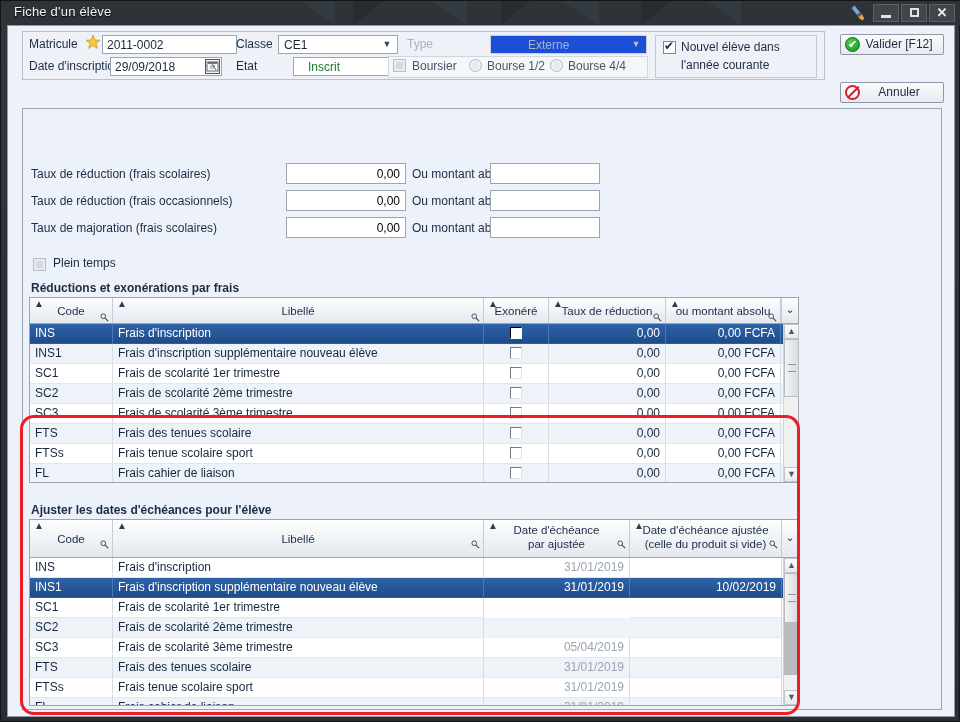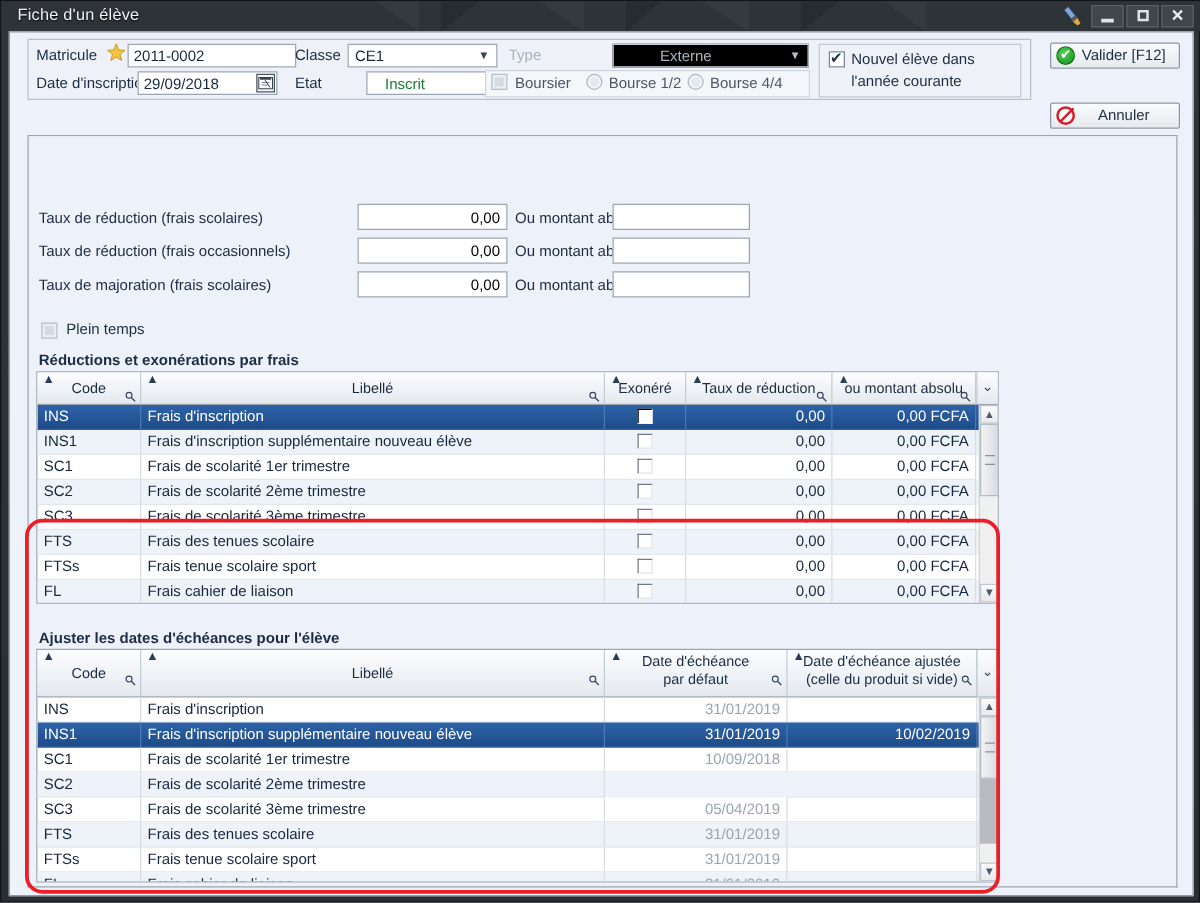--- a/index.html
+++ b/index.html
@@ -75,21 +75,21 @@
   .combo {
     position: absolute; background: #fff; border: 1px solid #9aa5b1; height: 19px;
   }
   .combo .cval {
     position:absolute; left:5px; top:1px; font-size:12px; line-height:17px;
   }
   .combo .carrow {
     position: absolute; right: 2px; top: 1px; width: 16px; height: 15px;
     text-align: center; line-height: 15px; font-size: 9px; color:#33445c;
   }
-  .combo.disabled { background:#000000; border-color:#c9d0d8; }
+  .combo.disabled { background:#1d4ed8; border-color:#c9d0d8; }
   .combo.disabled .cval { color: #aab3bd; }
   .combo.disabled .carrow { color: #b2bbc4; }
 
   .cbox {
     position: absolute; width: 13px; height: 13px;
     background: #fff; border: 1px solid #7b8894;
   }
   .cbox.dis { background: #e9edf2; border-color: #b6bfc8; }
   .cbox.dis::after { content:""; position:absolute; left:2px; top:2px; right:2px; bottom:2px; background:#d3dae1;}
   .cbox.checked::after {
@@ -525,21 +525,21 @@
             <span class="sortmark">▲</span>
             <span class="ghtxt" style="top:13px;">Libellé</span>
             <svg class="magn" style="bottom:8px;" viewBox="0 0 10 10">
                 <circle cx="3.6" cy="3.6" r="2.6" fill="none" stroke="#33445c" stroke-width="1"></circle>
                 <line x1="5.6" y1="5.6" x2="9" y2="9" stroke="#33445c" stroke-width="1.2"></line>
               </svg>
           </div>
           <div class="gh" style="left:454px; width:146px;">
             <span class="sortmark">▲</span>
             <span class="ghtxt" style="top:4px;">Date d'échéance</span>
-            <span class="ghtxt" style="top:18px;">par défaut</span>
+            <span class="ghtxt" style="top:18px;">par ajustée</span>
             <svg class="magn" style="bottom:8px;" viewBox="0 0 10 10">
                 <circle cx="3.6" cy="3.6" r="2.6" fill="none" stroke="#33445c" stroke-width="1"></circle>
                 <line x1="5.6" y1="5.6" x2="9" y2="9" stroke="#33445c" stroke-width="1.2"></line>
               </svg>
           </div>
           <div class="gh" style="left:600px; width:152px;">
             <span class="sortmark">▲</span>
             <span class="ghtxt" style="top:4px;">Date d'échéance ajustée</span>
             <span class="ghtxt" style="top:18px;">(celle du produit si vide)</span>
             <svg class="magn" style="bottom:8px;" viewBox="0 0 10 10">
@@ -559,21 +559,20 @@
             </div>
             <div class="grow sel" style="top: 20px; height: 20px;">
               <div class="gcell " style="left: 0px; width: 83px;">INS1</div>
               <div class="gcell " style="left: 83px; width: 371px;">Frais d'inscription supplémentaire nouveau élève</div>
               <div class="gcell right muted" style="left: 454px; width: 146px;">31/01/2019</div>
               <div class="gcell right" style="left: 600px; width: 152px;">10/02/2019</div>
             </div>
             <div class="grow" style="top: 40px; height: 20px;">
               <div class="gcell " style="left: 0px; width: 83px;">SC1</div>
               <div class="gcell " style="left: 83px; width: 371px;">Frais de scolarité 1er trimestre</div>
-              <div class="gcell right muted" style="left: 454px; width: 146px;">10/09/2018</div>
               <div class="gcell right" style="left: 600px; width: 152px;"></div>
             </div>
             <div class="grow alt" style="top: 60px; height: 20px;">
               <div class="gcell " style="left: 0px; width: 83px;">SC2</div>
               <div class="gcell " style="left: 83px; width: 371px;">Frais de scolarité 2ème  trimestre</div>
               <div class="gcell right" style="left: 600px; width: 152px;"></div>
             </div>
             <div class="grow" style="top: 80px; height: 20px;">
               <div class="gcell " style="left: 0px; width: 83px;">SC3</div>
               <div class="gcell " style="left: 83px; width: 371px;">Frais de scolarité 3ème  trimestre</div>

